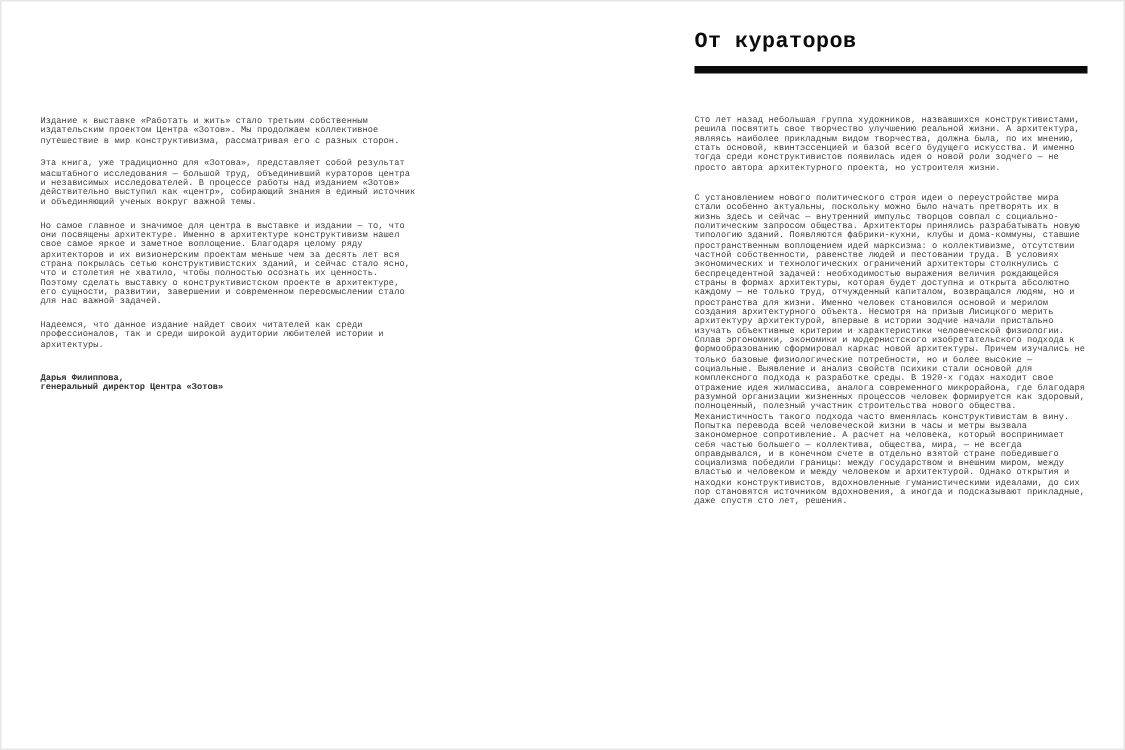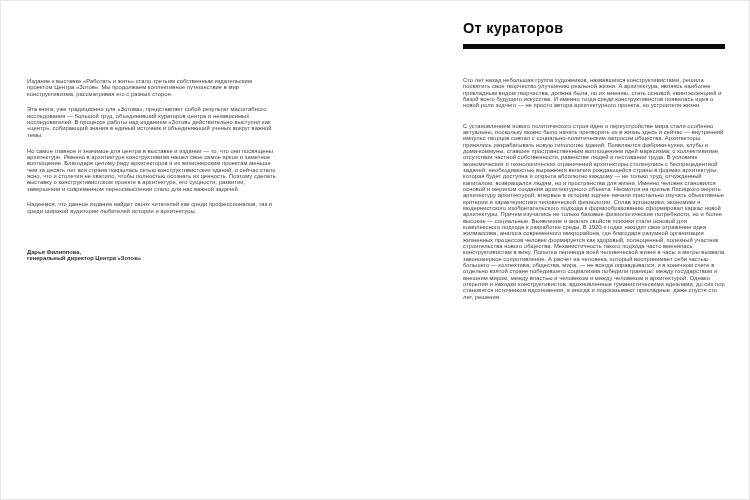--- a/index.html
+++ b/index.html
@@ -1,21 +1,21 @@
 <!DOCTYPE html>
 <html><head>
 <meta charset="utf-8">
 <style>
   html, body { margin: 0; padding: 0; background: #ffffff; }
   .spread {
     position: relative;
     width: 750px;
     height: 500px;
     background: #ffffff;
-    font-family: Liberation Sans, sans-serif;
+    font-family: Liberation Mono, monospace;
     color: #3e3e3e;
     outline: 1px solid #e6e6e6;
     outline-offset: -1px;
     overflow: hidden;
   }
   
   .page-left {
     position: absolute;
     left: 27px;
     top: 78px;

